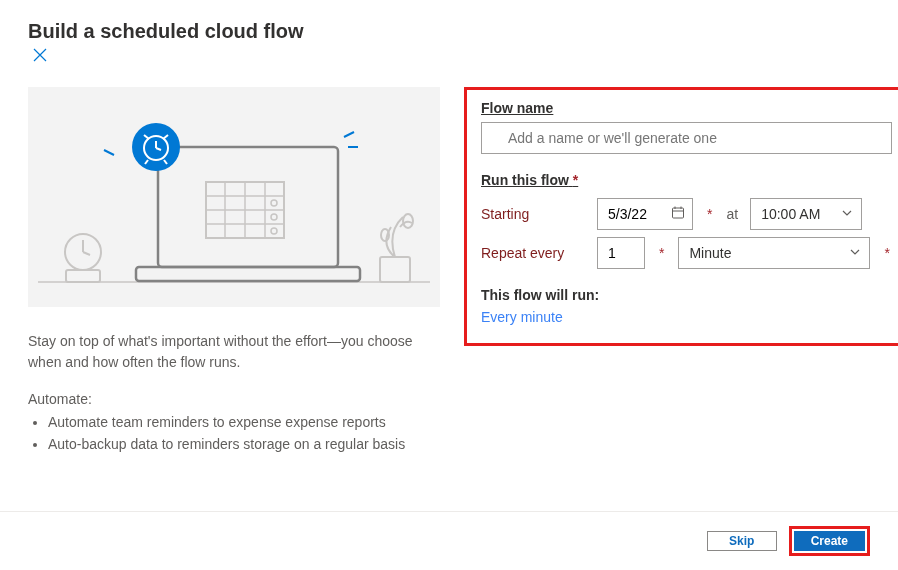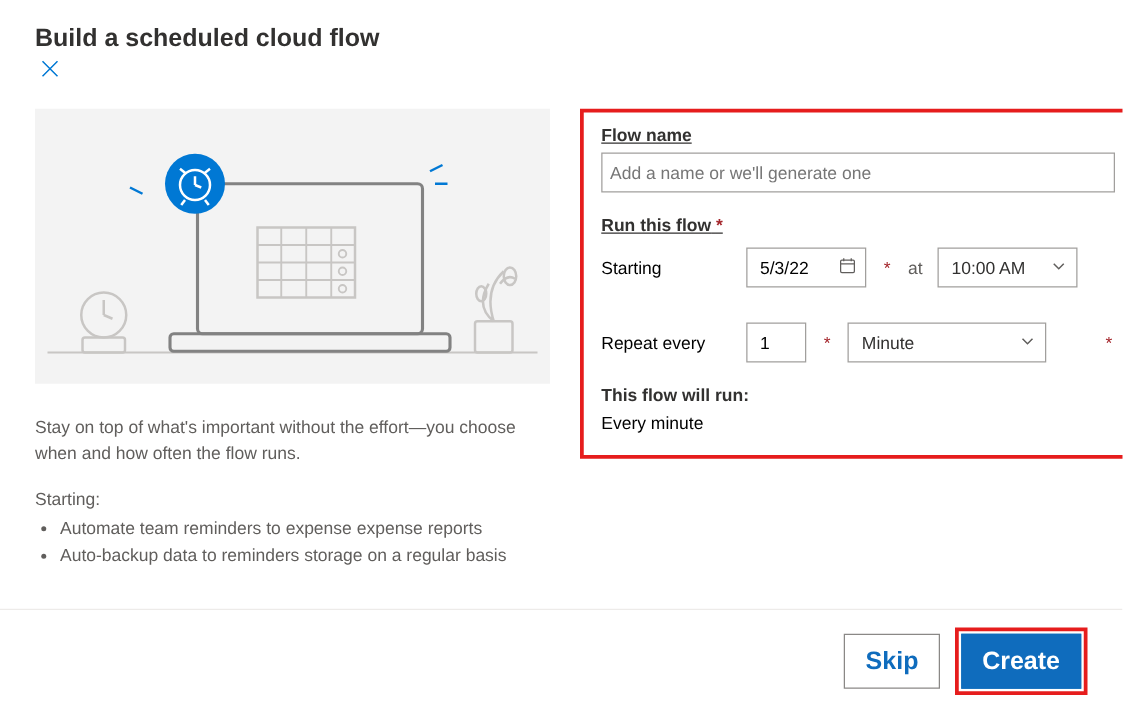--- a/index.html
+++ b/index.html
@@ -28,52 +28,52 @@
     .illustration svg { width: 100%; height: 100%; }
     .description { color: #605e5c; line-height: 1.5; margin-bottom: 18px; }
     .examples-heading { color: #605e5c; margin-bottom: 4px; }
     .examples-list { list-style: disc; padding-left: 20px; color: #605e5c; }
     .examples-list li { line-height: 1.6; }
 
     .form-panel { border: 3px solid #e61d1d; padding: 10px 14px 18px 14px; }
     .field-label { font-weight: 600; color: #323130; margin-bottom: 6px; display: block; text-decoration: underline; }
     .required { color: #a4262c; }
     .text-input {
-      width: 100%; height: 32px; border: 1px solid #a19f9d; padding: 0 6px;
+      width: 100%; height: 32px; border: 1px solid #a19f9d; padding: 0 26px;
       font-family: inherit; font-size: 14px; color: #323130;
     }
     .text-input::placeholder { color: #767676; }
     .section { margin-bottom: 18px; }
     .section:last-child { margin-bottom: 0; }
     .row { display: flex; align-items: center; gap: 12px; margin-top: 10px; }
-    .row-label { color: #000000; width: 104px; flex: 0 0 104px; }
+    .row-label { color: #7f1d1d; width: 104px; flex: 0 0 104px; }
     .at-label { color: #605e5c; }
     .date-input-wrap { position: relative; display: flex; align-items: center; }
     .date-input { width: 96px; height: 32px; border: 1px solid #a19f9d; padding: 0 30px 0 10px; font-family: inherit; font-size: 14px; }
     .cal-icon { position: absolute; right: 8px; top: 50%; transform: translateY(-50%); pointer-events: none; color: #605e5c; }
     .asterisk { color: #a4262c; margin: 0 2px; }
     .time-select, .unit-select {
       height: 32px; border: 1px solid #a19f9d; background: #fff;
       font-family: inherit; font-size: 14px; padding: 0 28px 0 10px;
       position: relative; display: flex; align-items: center; cursor: pointer;
     }
     .time-select { width: 112px; }
     .chev { position: absolute; right: 8px; top: 50%; transform: translateY(-50%); color: #605e5c; pointer-events: none; }
     .num-input { width: 48px; height: 32px; border: 1px solid #a19f9d; padding: 0 10px; font-family: inherit; font-size: 14px; }
-    .unit-select { flex: 1; width: 159px; }
+    .unit-select { flex: 1; width: 192px; }
     .unit-wrap { position: relative; flex: 0 0 192px; }
     .run-summary-label { font-weight: 600; margin-bottom: 6px; }
-    .run-summary { color: #000000; }
+    .run-summary { color: #3b82f6; }
 
     .footer {
       position: absolute; bottom: 0; left: 0; right: 0;
       border-top: 1px solid #edebe9; padding: 14px 28px;
       display: flex; justify-content: flex-end; align-items: center; gap: 12px;
     }
-    .btn { height: 44px; min-width: 70px; padding: 0 16px; font-family: inherit; font-size: 20px; cursor: pointer; border: 1px solid #8a8886; background: #fff; color: #323130; font-weight: 600; }
+    .btn { height: 20px; min-width: 70px; padding: 0 16px; font-family: inherit; font-size: 12px; cursor: pointer; border: 1px solid #8a8886; background: #fff; color: #323130; font-weight: 600; }
     .btn-skip { border: 1px solid #8a8886; background: #fff; color: #0f6cbd; font-weight: 600; }
     .btn-primary { background: #0f6cbd; border-color: #0f6cbd; color: #fff; font-weight: 600;}
     .btn-highlight { border: 3px solid #e61d1d; padding: 2px; display: inline-flex; }
   </style>
 </head>
 <body>
 
 <div class="dialog">
   <div class="header">
     <div class="title">Build a scheduled cloud flow</div>
@@ -123,21 +123,21 @@
           <circle cx="128" cy="61" r="12" fill="none" stroke="#fff" stroke-width="2"></circle>
           <line x1="128" y1="61" x2="128" y2="54" stroke="#fff" stroke-width="2"></line>
           <line x1="128" y1="61" x2="133" y2="63" stroke="#fff" stroke-width="2"></line>
           <line x1="116" y1="48" x2="121" y2="52" stroke="#fff" stroke-width="2"></line>
           <line x1="140" y1="48" x2="135" y2="52" stroke="#fff" stroke-width="2"></line>
           <line x1="120" y1="73" x2="117" y2="77" stroke="#fff" stroke-width="2"></line>
           <line x1="136" y1="73" x2="139" y2="77" stroke="#fff" stroke-width="2"></line>
         </svg>
       </div>
       <div class="description">Stay on top of what's important without the effort—you choose when and how often the flow runs.</div>
-      <div class="examples-heading">Starting:</div>
+      <div class="examples-heading">Automate:</div>
       <ul class="examples-list">
         <li>Automate team reminders to expense expense reports</li>
         <li>Auto-backup data to reminders storage on a regular basis</li>
       </ul>
     </div>
 
     <div class="right-col">
       <div class="form-panel">
 
         <div class="section">
@@ -169,21 +169,21 @@
                 <span>10:00 AM</span>
                 <span class="chev">
                   <svg width="12" height="12" viewBox="0 0 12 12" fill="none" stroke="#605e5c" stroke-width="1.2">
                       <path d="M2 4 L6 8 L10 4"></path>
                     </svg>
                 </span>
               </div>
             </div>
           </div>
 
-          <div class="row" style="margin-top:28px">
+          <div class="row" style="margin-top:7px">
             <div class="row-label">Repeat every</div>
             <input class="num-input" value="1" style="">
             <span class="asterisk">*</span>
             <div class="unit-wrap">
               <div class="unit-select">
                 <span>Minute</span>
                 <span class="chev">
                   <svg width="12" height="12" viewBox="0 0 12 12" fill="none" stroke="#605e5c" stroke-width="1.2">
                       <path d="M2 4 L6 8 L10 4"></path>
                     </svg>

